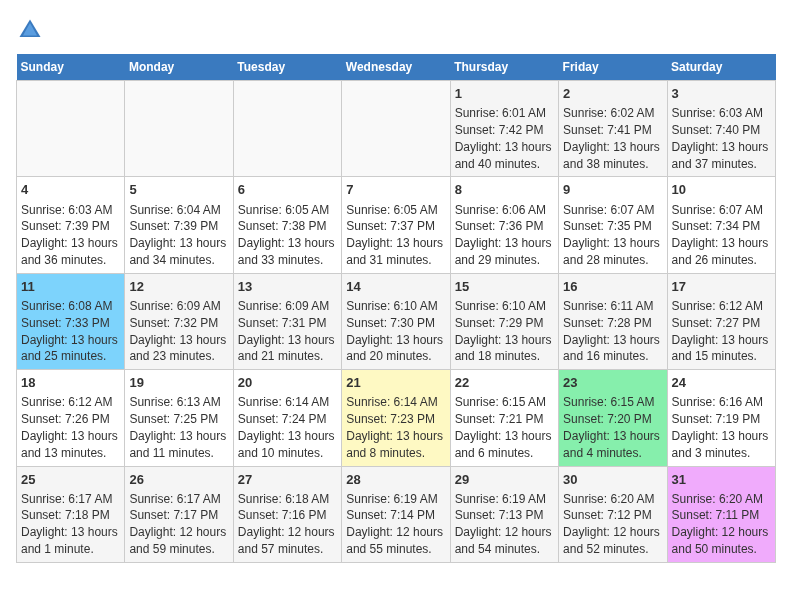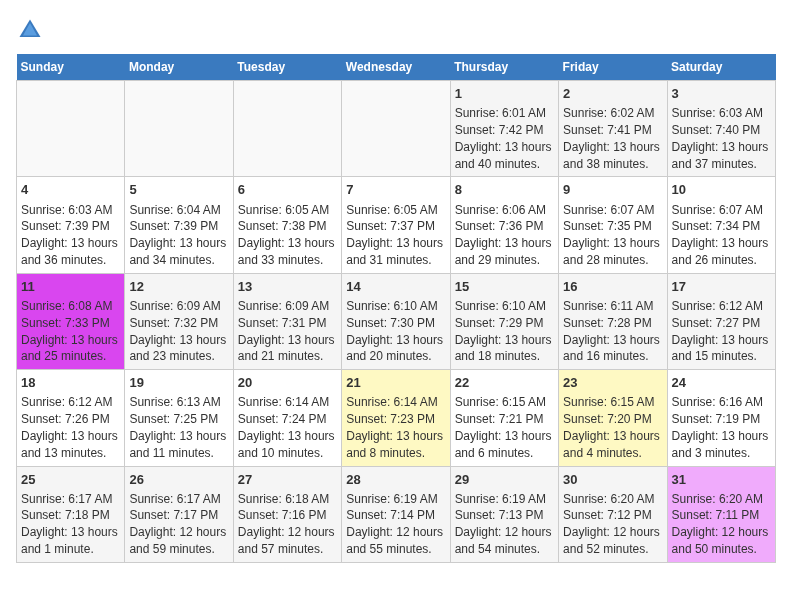--- a/index.html
+++ b/index.html
@@ -195,21 +195,21 @@
         </td>
         <td style="background-color: rgb(255, 255, 255);">
           <span class="day-number">10</span>
           <div class="day-info" style="white-space: pre-line;">Sunrise: 6:07 AM
 Sunset: 7:34 PM
 Daylight: 13 hours
 and 26 minutes.</div>
         </td>
       </tr>
       <tr>
-        <td style="background-color: #d946ef;">
+        <td style="background-color: #7dd3fc;">
           <span class="day-number">11</span>
           <div class="day-info" style="white-space: pre-line;">Sunrise: 6:08 AM
 Sunset: 7:33 PM
 Daylight: 13 hours
 and 25 minutes.</div>
         </td>
         <td style="background-color: rgb(245, 245, 245);">
           <span class="day-number">12</span>
           <div class="day-info" style="white-space: pre-line;">Sunrise: 6:09 AM
 Sunset: 7:32 PM
@@ -281,21 +281,21 @@
 Daylight: 13 hours
 and 8 minutes.</div>
         </td>
         <td style="background-color: rgb(255, 255, 255);">
           <span class="day-number">22</span>
           <div class="day-info" style="white-space: pre-line;">Sunrise: 6:15 AM
 Sunset: 7:21 PM
 Daylight: 13 hours
 and 6 minutes.</div>
         </td>
-        <td style="background-color: #fef9c3;">
+        <td style="background-color: #86efac;">
           <span class="day-number">23</span>
           <div class="day-info" style="white-space: pre-line;">Sunrise: 6:15 AM
 Sunset: 7:20 PM
 Daylight: 13 hours
 and 4 minutes.</div>
         </td>
         <td style="background-color: rgb(255, 255, 255);">
           <span class="day-number">24</span>
           <div class="day-info" style="white-space: pre-line;">Sunrise: 6:16 AM
 Sunset: 7:19 PM

